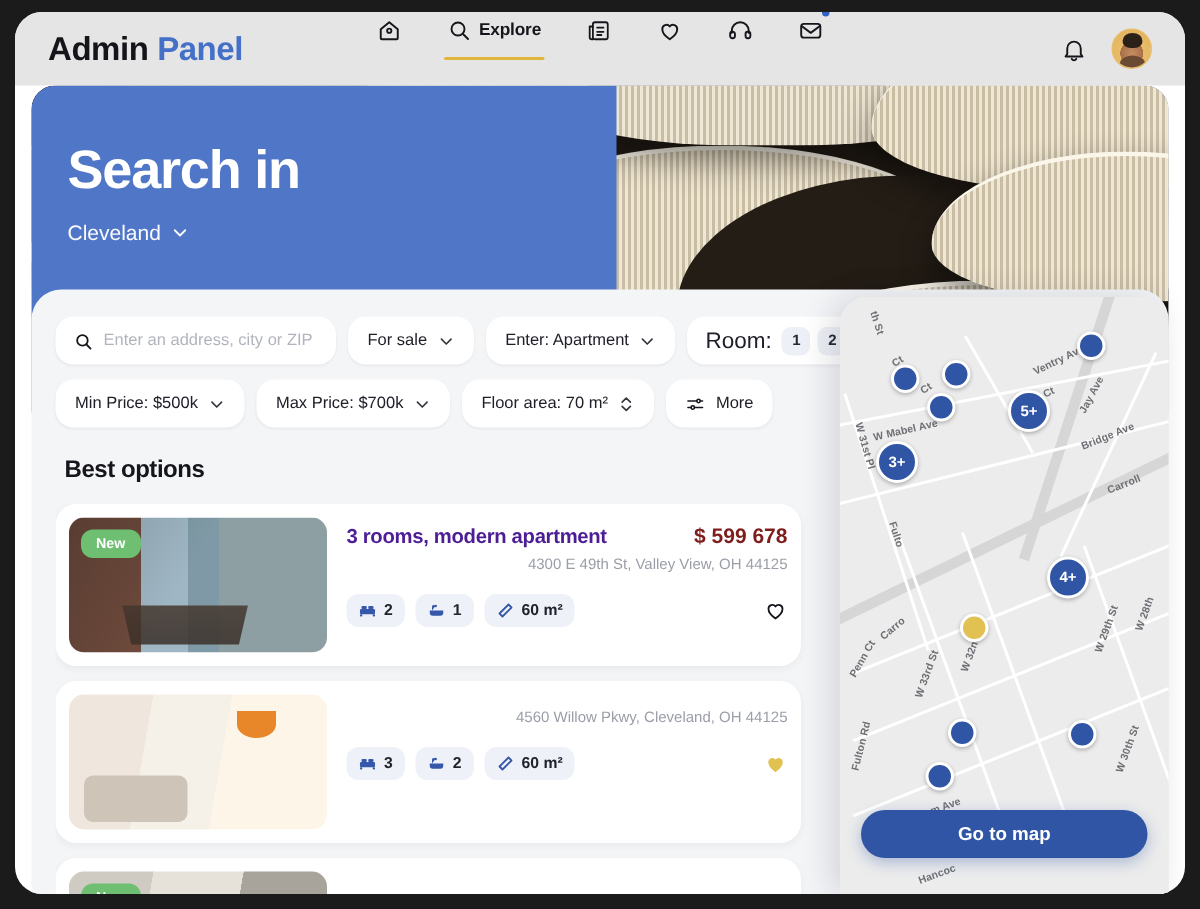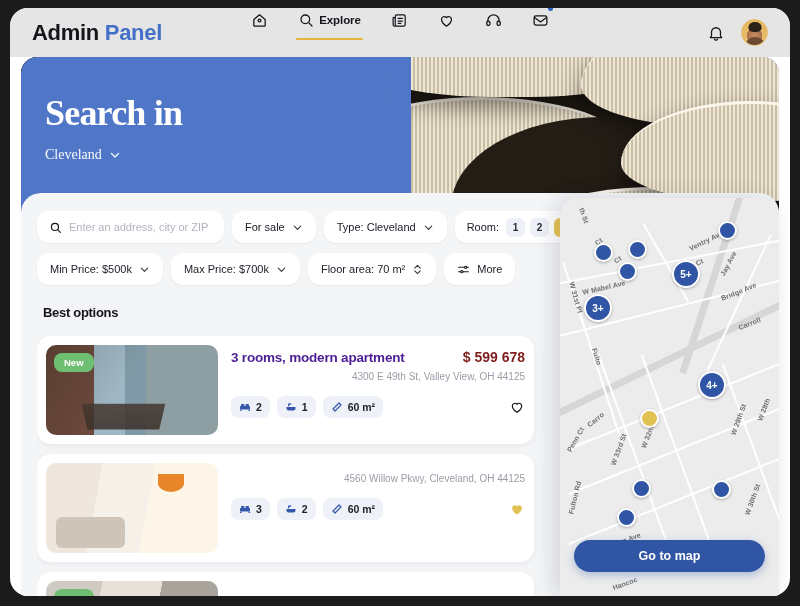--- a/index.html
+++ b/index.html
@@ -63,21 +63,21 @@
     background: #6b4a34; border-radius: 50% 50% 0 0;
   }
   .dot-badge {
     position: absolute; right: -2px; top: -2px; width: 5px; height: 5px;
     border-radius: 50%; background: #2f62c4;
   }
 
   
   .hero {
     position: relative; height: 232px; margin: 0 11px;
-    border-radius: 16px; overflow: hidden; font-family: Liberation Serif, serif;
+    border-radius: 16px; overflow: hidden;
   }
   .hero-photo {
     position: absolute; inset: 0;
     background:
       linear-gradient(180deg, rgba(0,0,0,.05), rgba(0,0,0,.18)),
       #d9cdb8;
     overflow: hidden;
   }
   .balc {
     position: absolute; border-radius: 50% 50% 44% 44% / 62% 62% 38% 38%;
@@ -125,30 +125,30 @@
     font-size: 11px; color: #20202a; white-space: nowrap;
     box-shadow: 0 1px 2px rgba(20,20,40,.06); cursor: pointer; font-weight: 500;
   }
   .search-pill { flex: 0 0 187px; padding-left: 12px; }
   .search-pill input {
     border: 0; outline: 0; background: transparent; width: 100%;
     font-family: inherit; font-size: 11px; color: #20202a;
   }
   .search-pill input::placeholder { color: #b2b4bd; }
   .rooms-pill { gap: 5px; padding: 0 8px 0 12px; }
-  .rooms-label { font-size: 11px; color: #20202a; margin-right: 2px; font-weight: 500; }
+  .rooms-label { font-size: 15px; color: #20202a; margin-right: 2px; font-weight: 500; }
   .room-chip {
     width: 19px; height: 19px; border-radius: 6px; background: #eef0f7;
     display: flex; align-items: center; justify-content: center;
     font-size: 10px; color: #2a2a34; cursor: pointer; font-weight: 600;
   }
   .room-chip.sel { background: #e7c657; color: #2c2410; }
 
   .section-title {
-    font-size: 13px; font-weight: 700; color: #15151b;
+    font-size: 16px; font-weight: 700; color: #15151b;
     margin: 20px 0 12px 6px; letter-spacing: -0.3px;
   }
 
   .list { position: absolute; left: 16px; right: 16px; top: 143px; bottom: 0; overflow: hidden; text-align: right; }
   .card {
     background: #fff; border-radius: 14px; padding: 9px;
     display: flex; gap: 13px; margin-bottom: 10px;
     box-shadow: 0 2px 6px rgba(20,20,40,.05);
     width: 497px; cursor: pointer;
   }
@@ -376,21 +376,21 @@
       <div class="pill">
         <span>For sale</span>
         <span>
           <svg width="11" height="11" viewBox="0 0 24 24" fill="none" stroke="#35353f" stroke-width="2.4" stroke-linecap="round" stroke-linejoin="round">
                 <path d="M5 9l7 7 7-7"></path>
               </svg>
         </span>
       </div>
 
       <div class="pill">
-        <span>Type: Cleveland</span>
+        <span>Enter: Apartment</span>
         <span>
           <svg width="11" height="11" viewBox="0 0 24 24" fill="none" stroke="#35353f" stroke-width="2.4" stroke-linecap="round" stroke-linejoin="round">
                 <path d="M5 9l7 7 7-7"></path>
               </svg>
         </span>
       </div>
 
       <div class="pill rooms-pill">
         <span class="rooms-label">Room:</span>
         <span class="room-chip">1</span>

